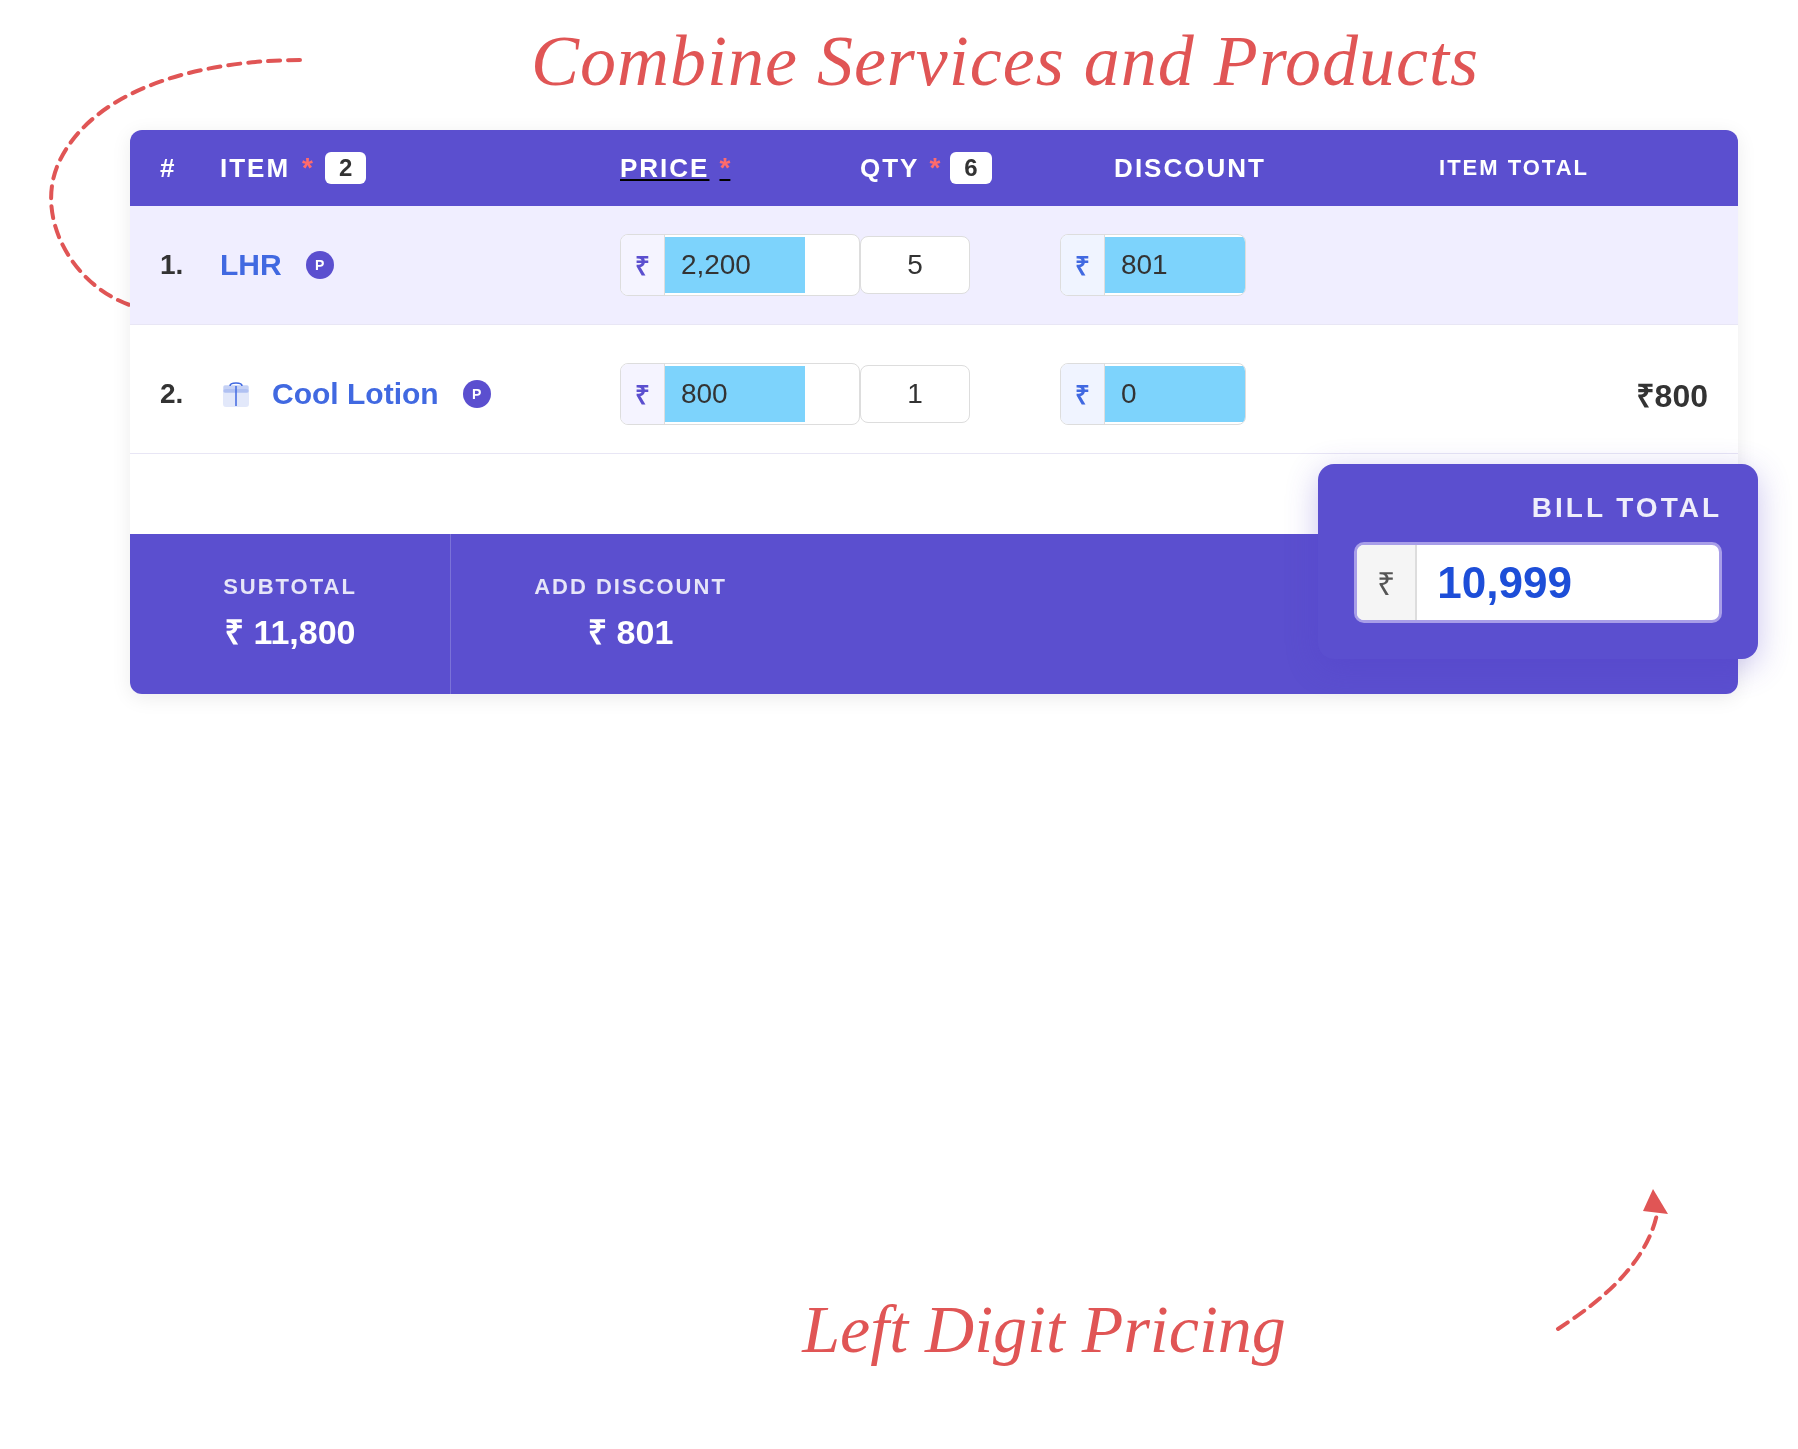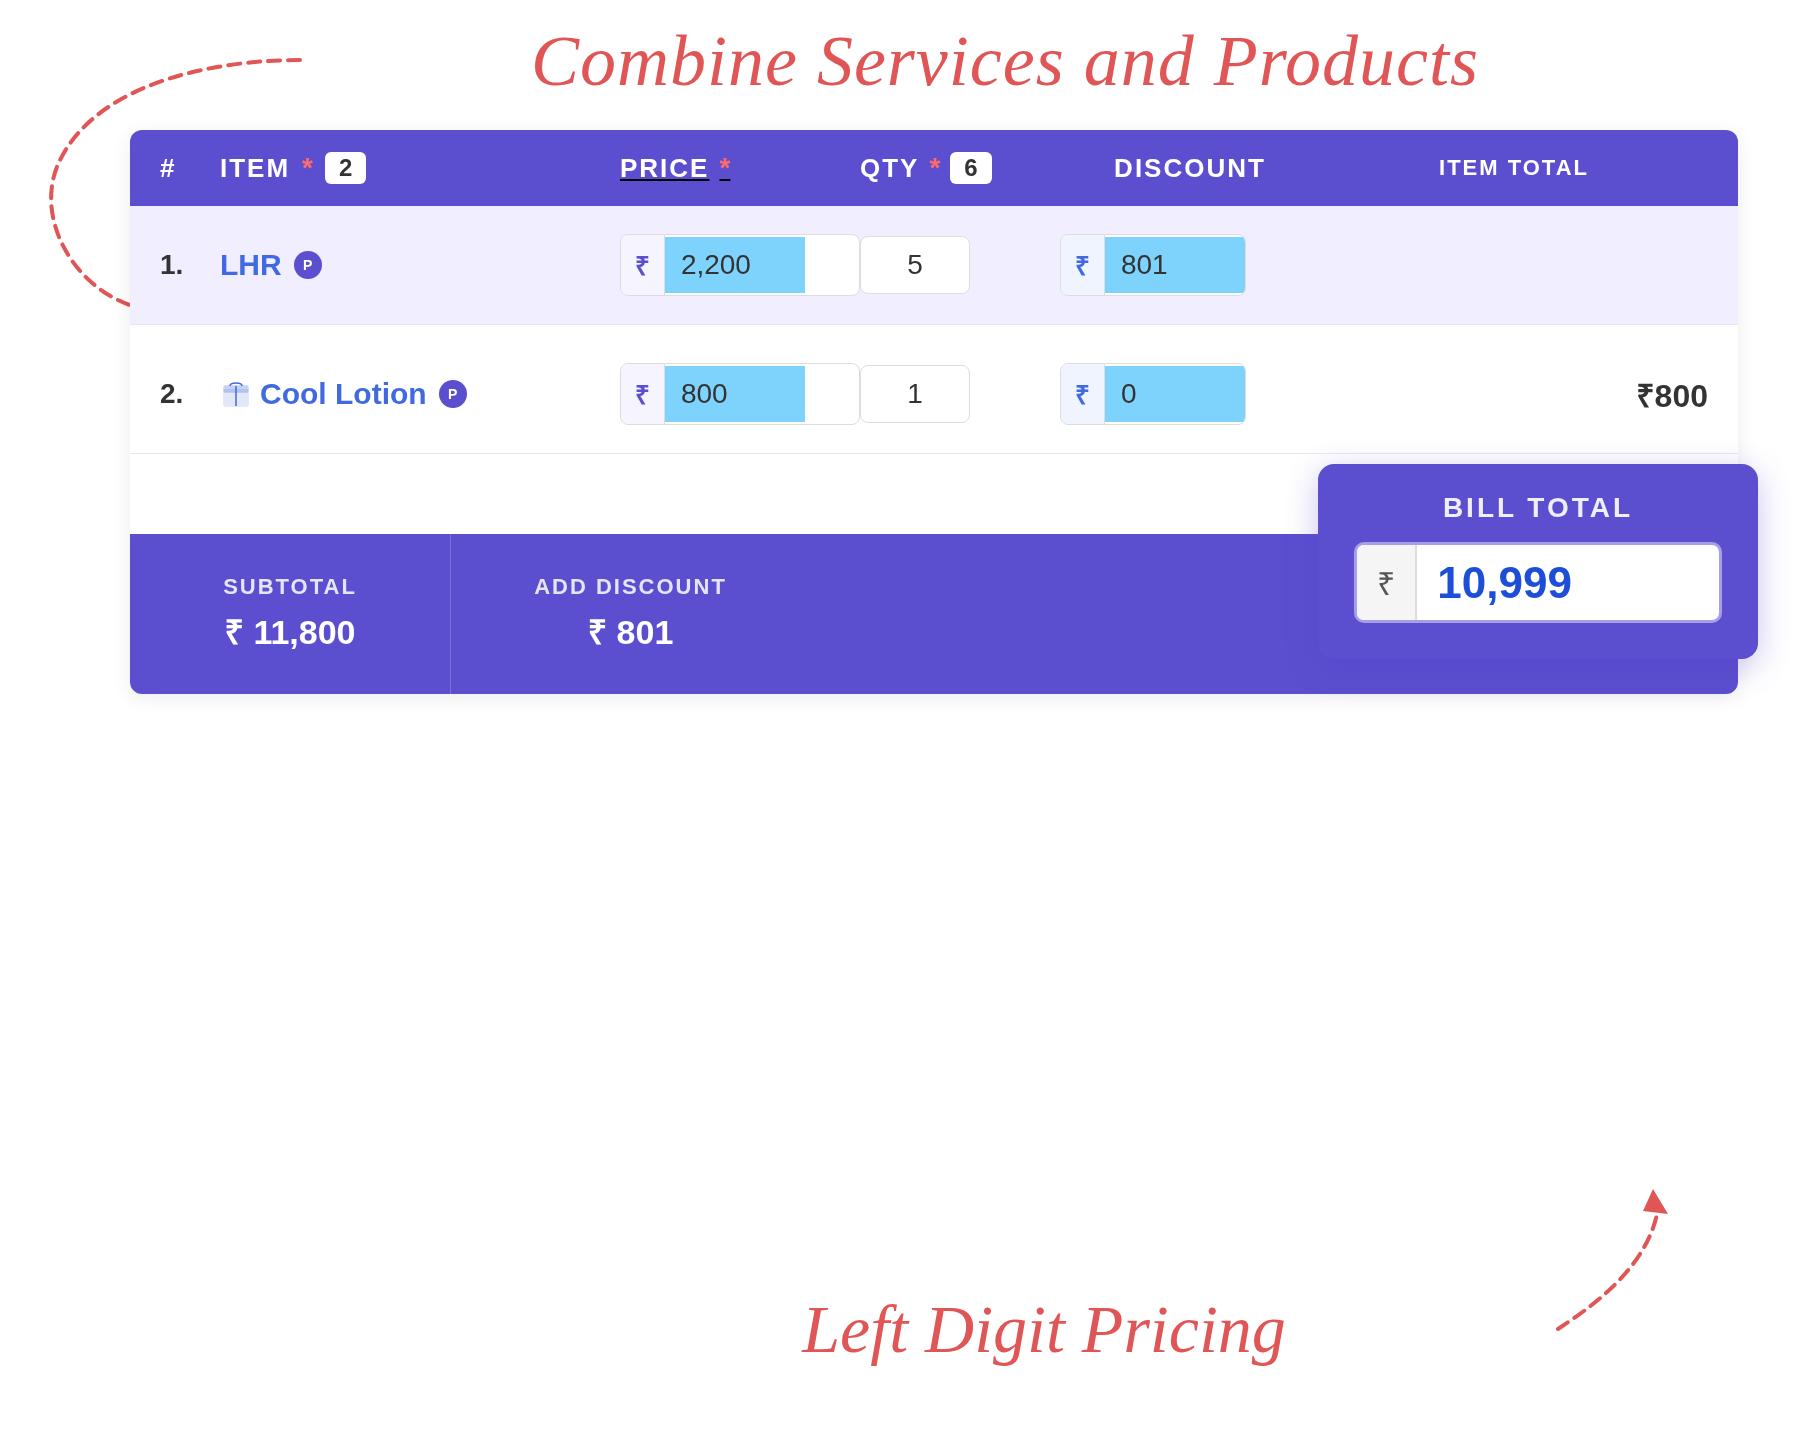--- a/index.html
+++ b/index.html
@@ -169,21 +169,21 @@
       color: #333;
     }
 
     .row-item-name {
       flex: 0 0 380px;
       font-size: 30px;
       font-weight: 700;
       color: #4169e1;
       display: flex;
       align-items: center;
-      gap: 8px;
+      gap: 20px;
     }
 
     .product-badge {
       display: inline-flex;
       align-items: center;
       justify-content: center;
       background: #5b4fcf;
       color: #fff;
       border-radius: 50%;
       width: 28px;
@@ -317,21 +317,21 @@
       padding: 28px 36px 36px;
       width: 440px;
       box-shadow: 0 8px 32px rgba(80,60,200,0.3);
     }
 
     .bill-total-title {
       color: rgba(255,255,255,0.9);
       font-size: 28px;
       font-weight: 800;
       letter-spacing: 3px;
-      text-align: center;
+      text-align: right;
       margin-bottom: 18px;
     }
 
     .bill-total-input-row {
       display: flex;
       align-items: center;
       background: #fff;
       border-radius: 10px;
       overflow: hidden;
       border: 3px solid #a89ee8;

